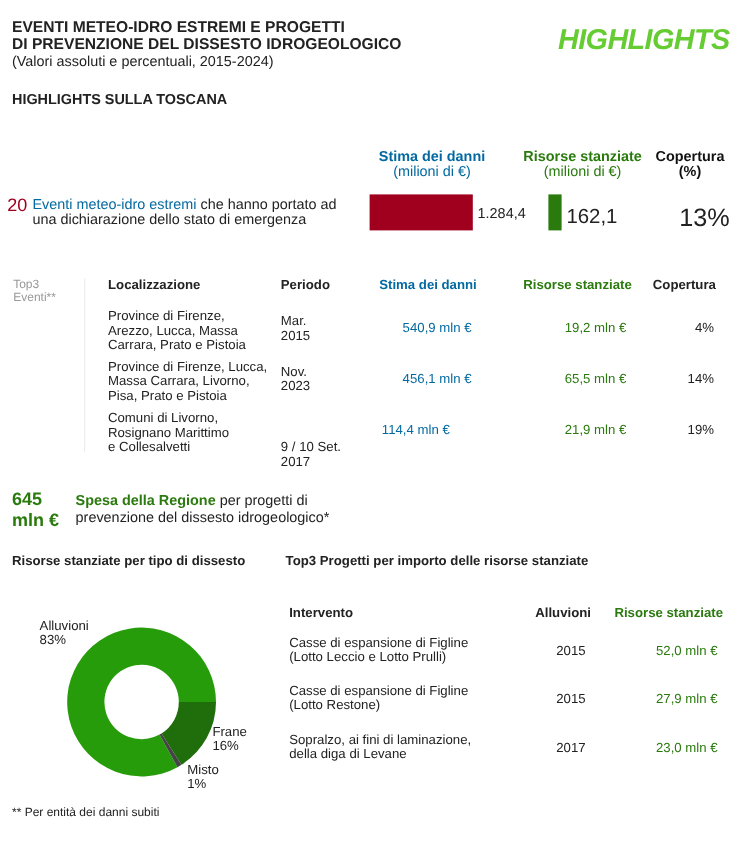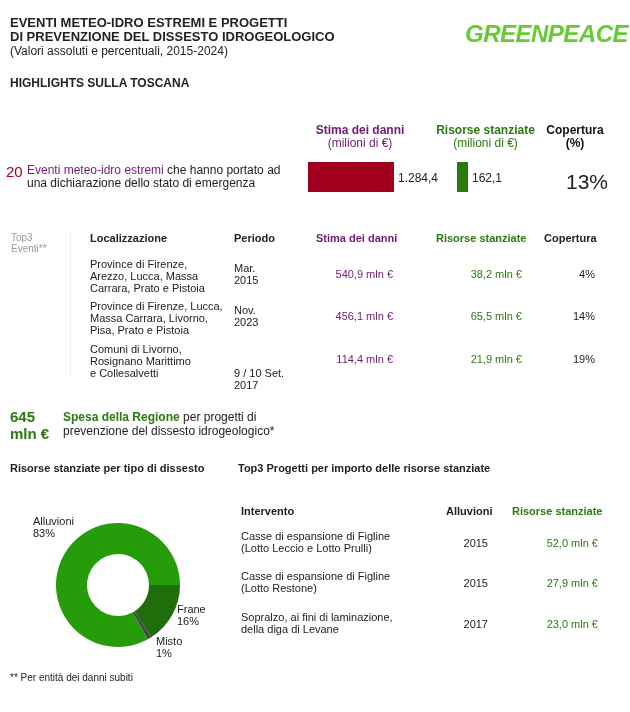--- a/index.html
+++ b/index.html
@@ -2,53 +2,53 @@
 <html><head>
 <meta charset="utf-8">
 <style>
   * { box-sizing: border-box; margin: 0; padding: 0; }
   body { width: 630px; height: 712px; background: #fff; font-family: "Liberation Sans", sans-serif; color: #222; position: relative; overflow: hidden; }
   .abs { position: absolute; }
   .title { left: 10px; top: 16px; font-size: 13px; font-weight: bold; line-height: 14px; width: 420px; }
   .subtitle { left: 10px; top: 44px; font-size: 12px; line-height: 14px; }
   .logo { left: 465px; top: 20px; font-size: 24px; font-weight: bold; font-style: italic; color: #66cc33; letter-spacing: -0.5px; }
   .highlights { left: 10px; top: 76px; font-size: 12px; font-weight: bold; }
-  .red { color: #701a75; }
+  .red { color: #0369a1; }
   .green { color: #2a7a0e; }
   .hdr-stima { left: 300px; top: 124px; width: 120px; text-align: center; font-size: 12px; line-height: 13px; }
   .hdr-stima b, .hdr-ris b, .hdr-cop b { font-weight: bold; }
   .hdr-ris { left: 428px; top: 124px; width: 115px; text-align: center; font-size: 12px; line-height: 13px; }
   .hdr-cop { left: 540px; top: 124px; width: 70px; text-align: center; font-size: 12px; line-height: 13px; color: #111; }
   .sub { font-weight: normal; }
   .ev-num { left: 6px; top: 163px; font-size: 15px; color: #a0001e; }
   .ev-text { left: 27px; top: 164px; font-size: 12px; line-height: 13px; width: 270px; }
   .bar-red { left: 308px; top: 162px; width: 86px; height: 30px; background: #a0001e; }
   .bar-green { left: 457px; top: 162px; width: 11px; height: 30px; background: #2a7a0e; }
   .val-red { left: 398px; top: 171px; font-size: 12px; text-align: right; }
-  .val-green { left: 472px; top: 171px; font-size: 12px; }
+  .val-green { left: 472px; top: 171px; font-size: 17px; }
   .val-cop { left: 566px; top: 170px; font-size: 21px; }
   .top3label { left: 11px; top: 232px; font-size: 10px; line-height: 11px; color: #999; }
   .vline { left: 70px; top: 232px; width: 1px; height: 145px; background: #eee; }
   .th { font-size: 11px; font-weight: bold; top: 232px; }
   .td { font-size: 11px; line-height: 12px; }
   .spesa-num { left: 10px; top: 408px; font-size: 15px; font-weight: bold; color: #2a7a0e; line-height: 17px; }
   .spesa-text { left: 63px; top: 410px; font-size: 12px; line-height: 14px; }
   .sec-h { font-size: 11px; font-weight: bold; top: 462px; }
   .foot { left: 10px; top: 672px; font-size: 10px; line-height: 11px; color: #222; }
   svg text { font-family: "Liberation Sans", sans-serif; }
 </style>
 </head>
 <body>
 
 <div class="abs title">
   <div>EVENTI METEO-IDRO ESTREMI E PROGETTI</div>
   <div>DI PREVENZIONE DEL DISSESTO IDROGEOLOGICO</div>
 </div>
 <div class="abs subtitle">(Valori assoluti e percentuali, 2015-2024)</div>
-<div class="abs logo">GREENPEACE</div>
+<div class="abs logo">HIGHLIGHTS</div>
 <div class="abs highlights">HIGHLIGHTS SULLA TOSCANA</div>
 
 <div class="abs hdr-stima red">
   <b>Stima dei danni</b><br>
   <span class="sub">(milioni di €)</span>
 </div>
 <div class="abs hdr-ris green">
   <b>Risorse stanziate</b><br>
   <span class="sub">(milioni di €)</span>
 </div>
@@ -80,21 +80,21 @@
     <div class="abs td" style="left: 90px; top: 258px;">
       <div>Province di Firenze,</div>
       <div>Arezzo, Lucca, Massa</div>
       <div>Carrara, Prato e Pistoia</div>
     </div>
     <div class="abs td" style="left: 234px; top: 262px;">
       <div>Mar.</div>
       <div>2015</div>
     </div>
     <div class="abs td red" style="left: 300px; top: 268px; width: 93px; text-align: right;">540,9 mln €</div>
-    <div class="abs td green" style="left: 430px; top: 268px; width: 92px; text-align: right;">38,2 mln €</div>
+    <div class="abs td green" style="left: 430px; top: 268px; width: 92px; text-align: right;">19,2 mln €</div>
     <div class="abs td " style="left: 560px; top: 268px; width: 35px; text-align: right;">4%</div>
     <div class="abs td" style="left: 90px; top: 300px;">
       <div>Province di Firenze, Lucca,</div>
       <div>Massa Carrara, Livorno,</div>
       <div>Pisa, Prato e Pistoia</div>
     </div>
     <div class="abs td" style="left: 234px; top: 304px;">
       <div>Nov.</div>
       <div>2023</div>
     </div>
@@ -103,21 +103,21 @@
     <div class="abs td " style="left: 560px; top: 310px; width: 35px; text-align: right;">14%</div>
     <div class="abs td" style="left: 90px; top: 343px;">
       <div>Comuni di Livorno,</div>
       <div>Rosignano Marittimo</div>
       <div>e Collesalvetti</div>
     </div>
     <div class="abs td" style="left: 234px; top: 347px; margin-top: 20px;">
       <div>9 / 10 Set.</div>
       <div>2017</div>
     </div>
-    <div class="abs td red" style="left: 300px; top: 353px; width: 93px; text-align: right;">114,4 mln €</div>
+    <div class="abs td red" style="left: 300px; top: 353px; width: 93px; text-align: center;">114,4 mln €</div>
     <div class="abs td green" style="left: 430px; top: 353px; width: 92px; text-align: right;">21,9 mln €</div>
     <div class="abs td " style="left: 560px; top: 353px; width: 35px; text-align: right;">19%</div>
   </div>
 
 <div class="abs spesa-num">
   <div>645</div>
   <div>mln €</div>
 </div>
 <div class="abs spesa-text">
   <span class="green" style="font-weight:bold">Spesa della Regione</span><span> per progetti di</span><br>

